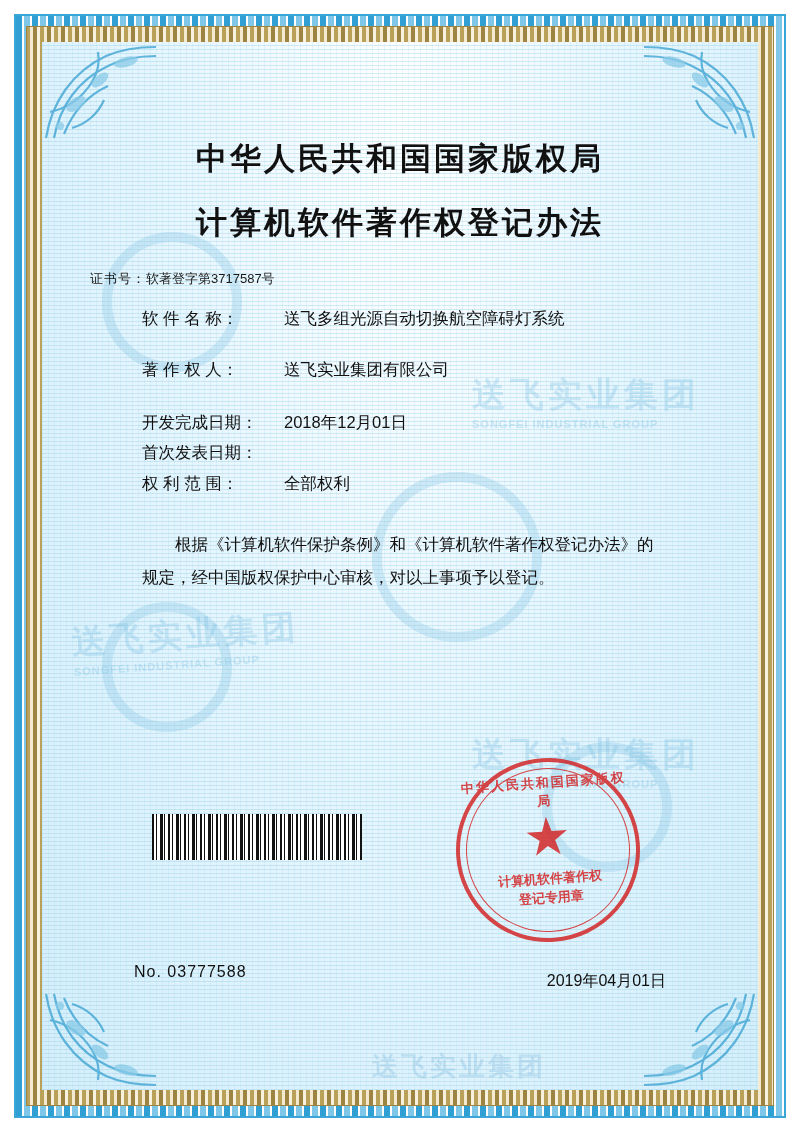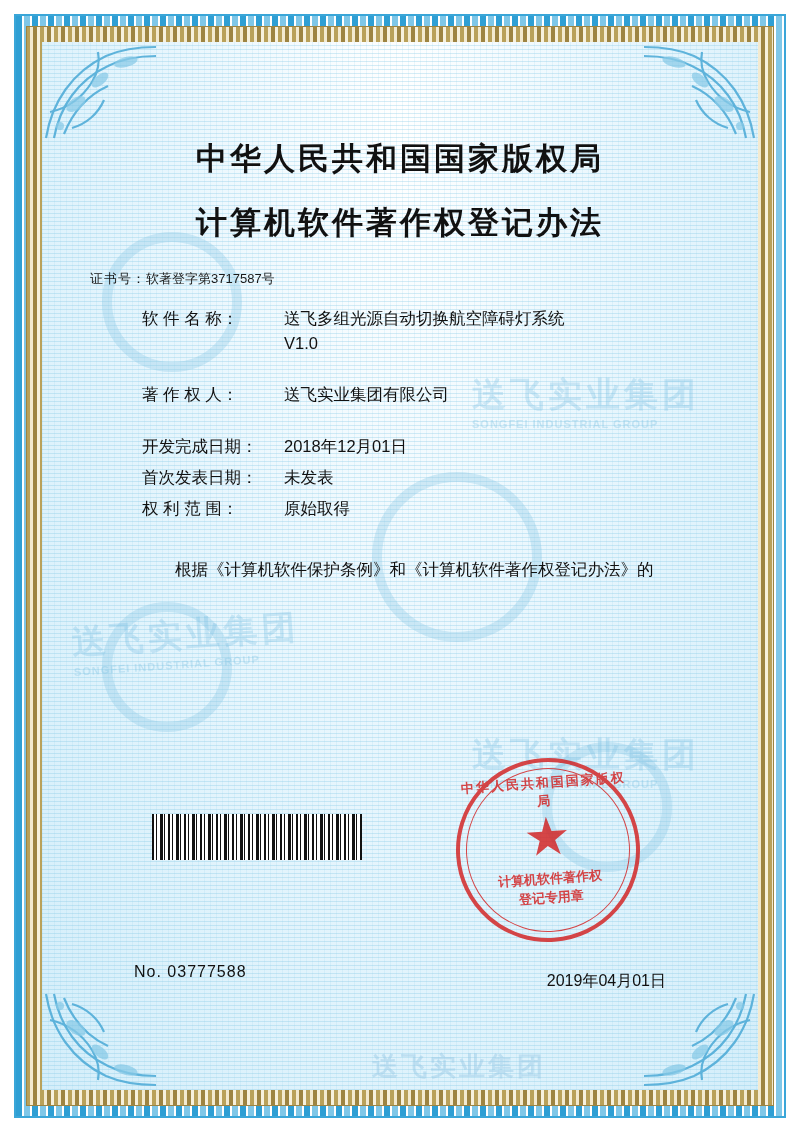--- a/index.html
+++ b/index.html
@@ -373,52 +373,51 @@
       <div class="cert-no">
         <span class="lbl">证书号：</span><span class="val">软著登字第3717587号</span>
       </div>
 
       <div class="fields">
 
         <div class="field-row">
           <div class="field-label">软 件 名 称：</div>
           <div class="field-value">
             <span>送飞多组光源自动切换航空障碍灯系统</span>
-            <span class="v2">V1.0</span>
           </div>
         </div>
 
         <div class="field-row" style="margin-top:26px;align-items:flex-end;">
           <div class="field-label">著 作 权 人：</div>
           <div class="field-value">送飞实业集团有限公司</div>
         </div>
 
         <div class="gap-big"></div>
 
         <div class="field-row">
           <div class="field-label">开发完成日期：</div>
           <div class="field-value">2018年12月01日</div>
         </div>
 
         <div class="field-row">
           <div class="field-label">首次发表日期：</div>
-          <div class="field-value">未发表</div>
         </div>
 
 
         <div class="field-row">
           <div class="field-label">权 利 范 围：</div>
-          <div class="field-value">原始取得</div>
+          <div class="field-value">全部权利</div>
         </div>
 
 
       </div>
 
       <div class="statement">
         <span class="indent">根据《计算机软件保护条例》和《计算机软件著作权登记办法》的</span>
+        <span>规定，经中国版权保护中心审核，对以上事项予以登记。</span>
       </div>
 
     </div>
 
     <div class="barcode"></div>
 
     <div class="seal">
       <div class="seal-arc">中华人民共和国国家版权局</div>
       <div class="seal-star">★</div>
       <div class="seal-bottom">

